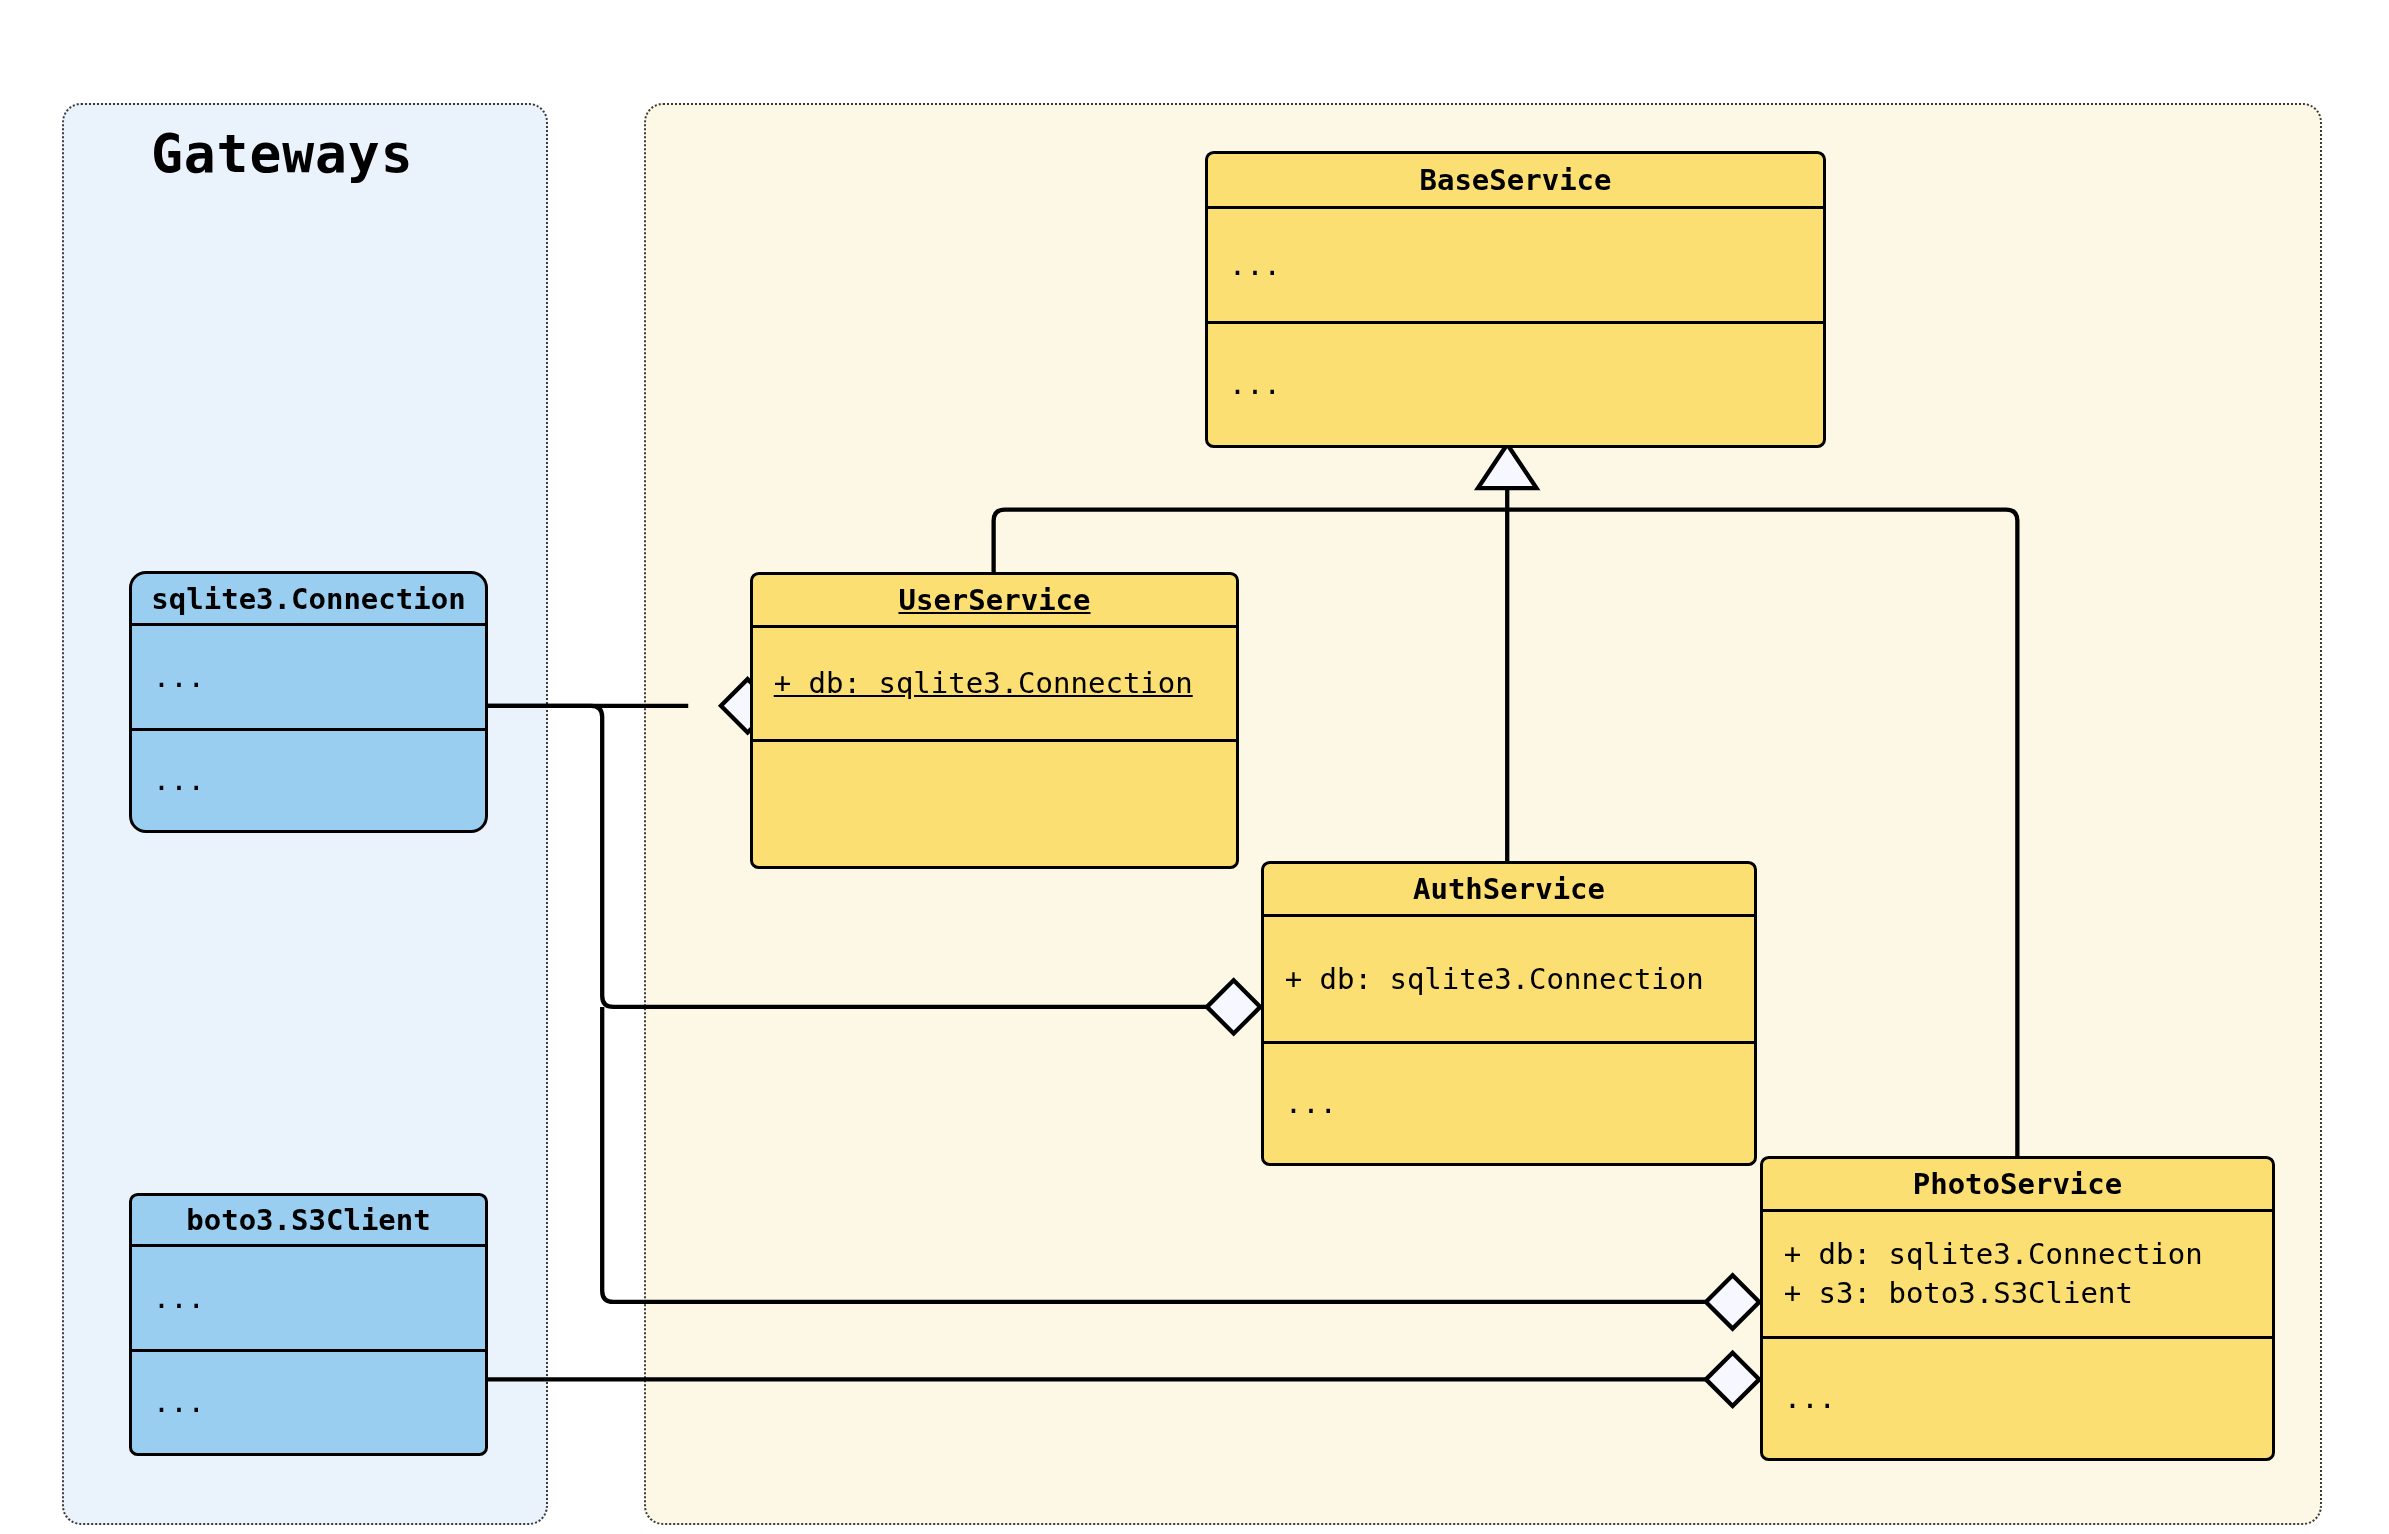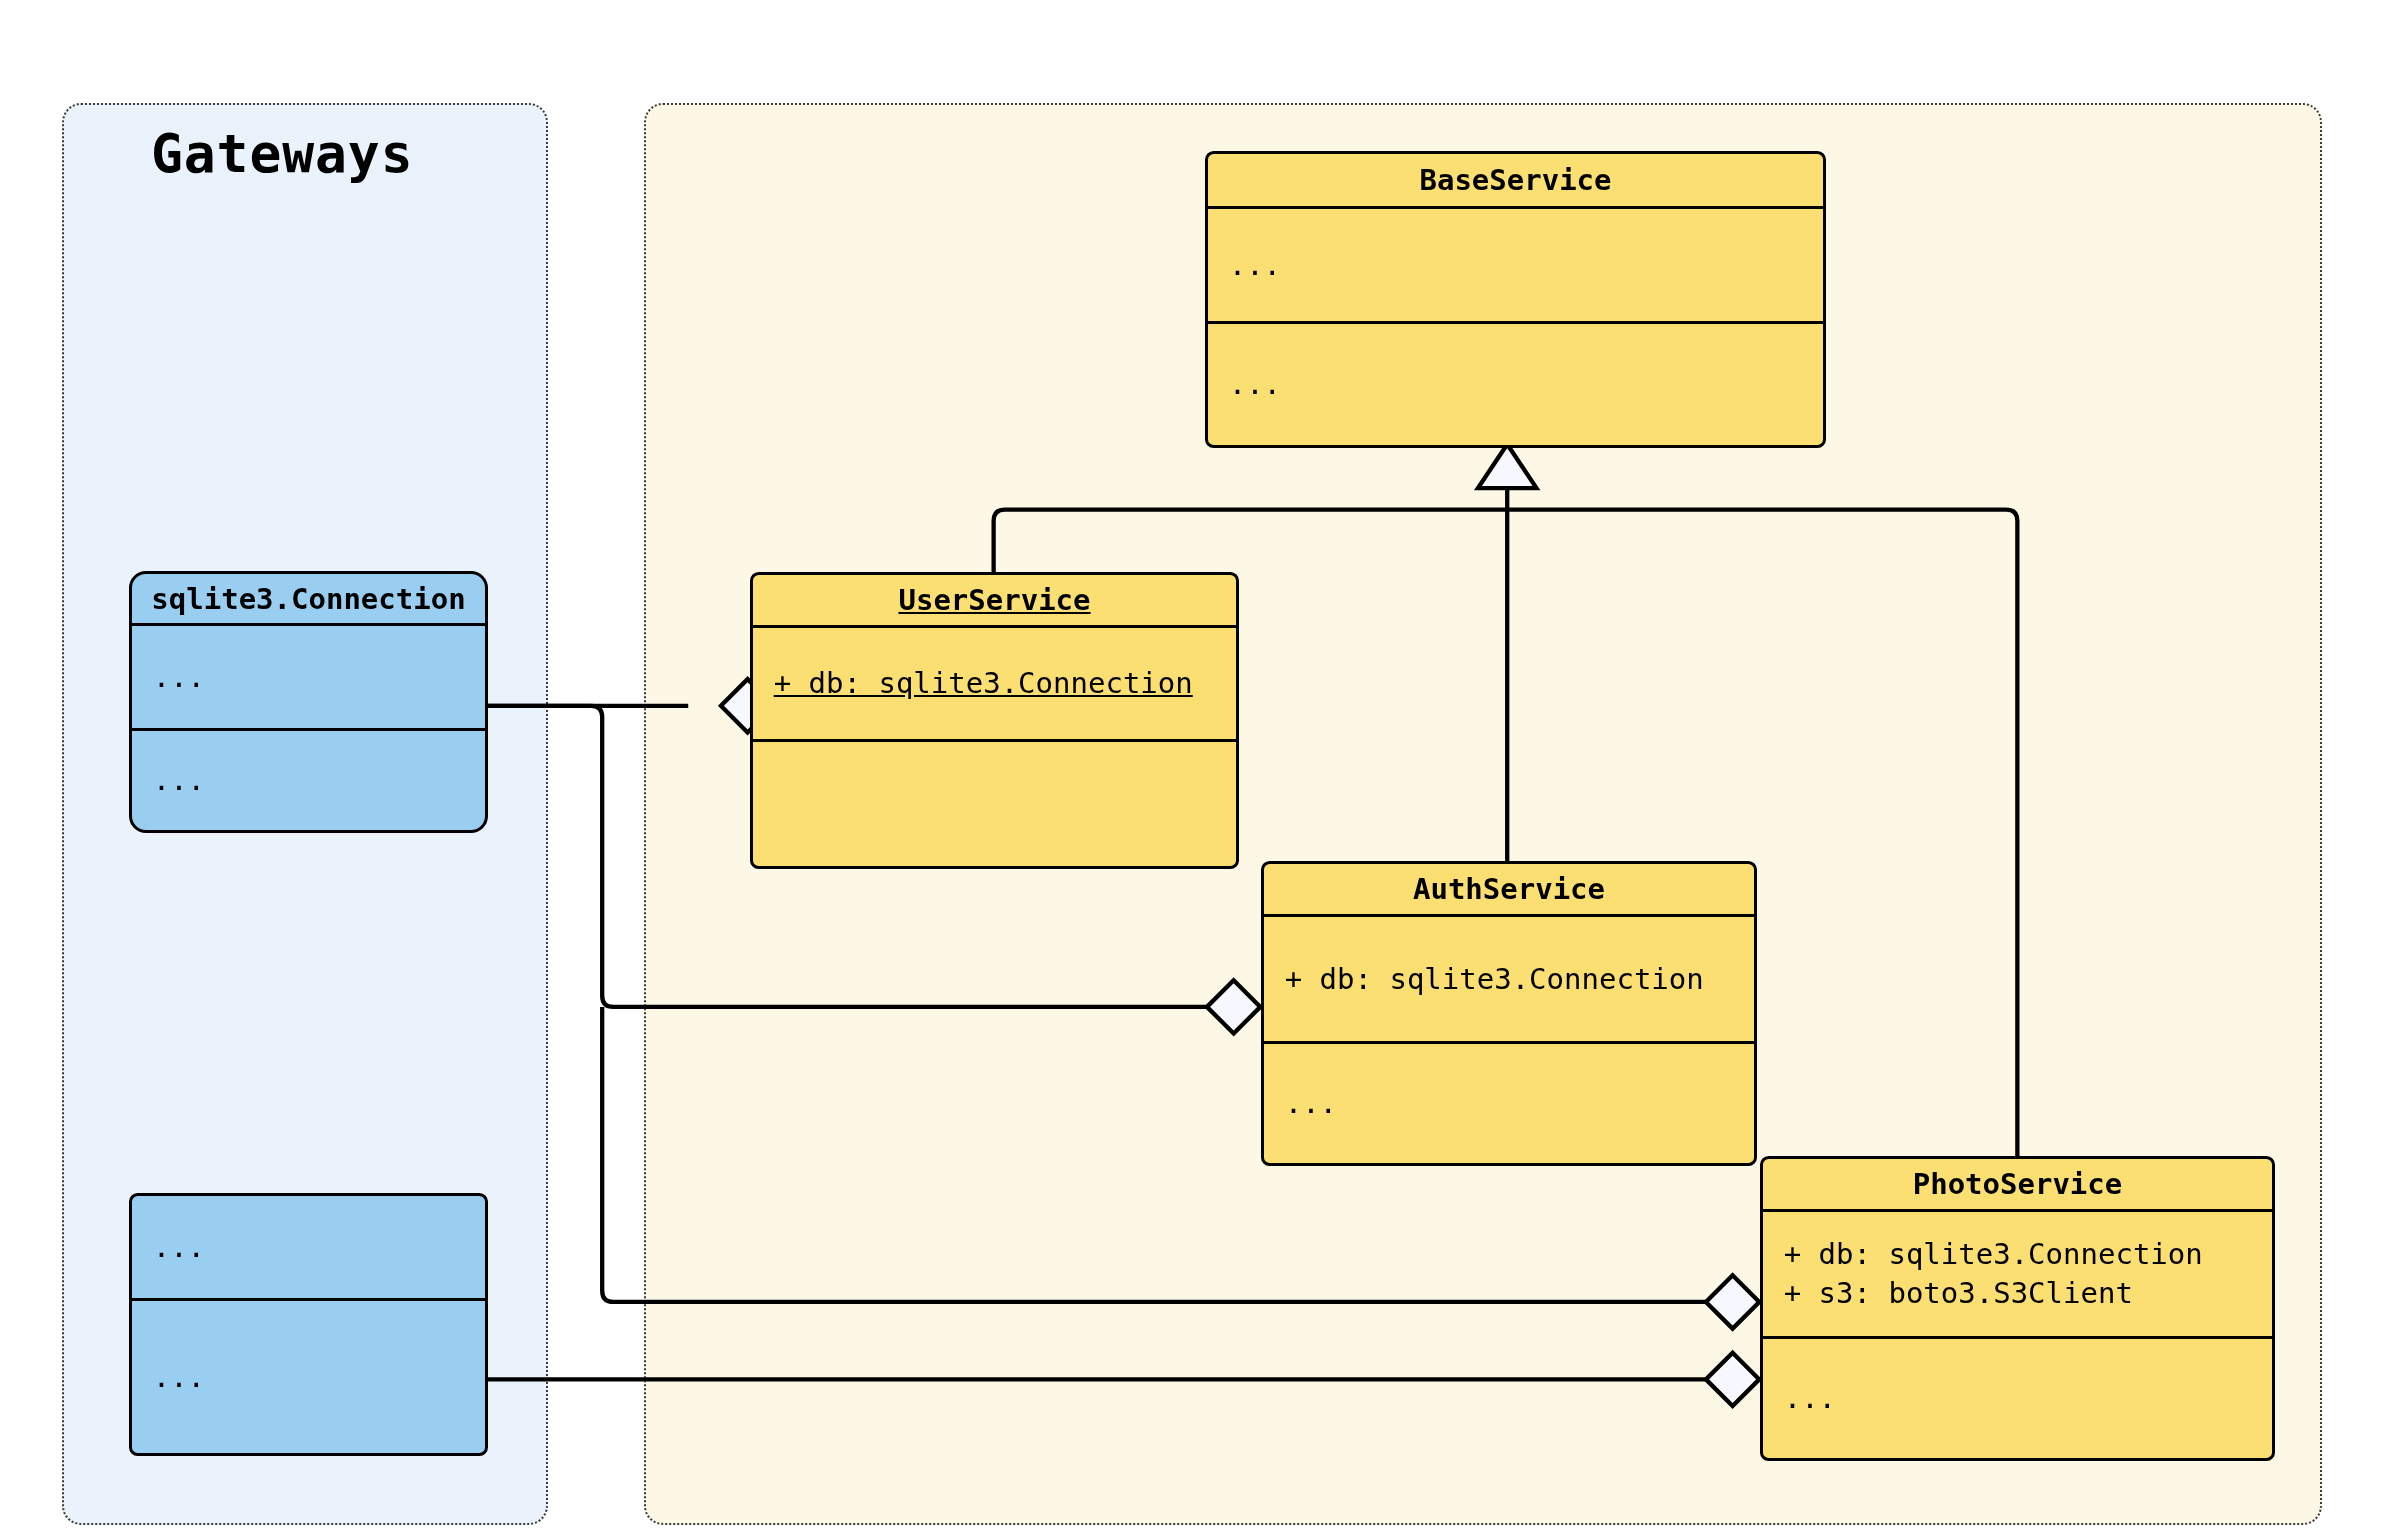--- a/index.html
+++ b/index.html
@@ -129,20 +129,21 @@
     <div class="uml-name" style="height:52px; font-size:29px;">sqlite3.Connection</div>
     <div class="uml-compartment divider" style="height:105px; font-size:29px;">
       <div class="line">...</div>
     </div>
     <div class="uml-compartment" style="flex:1; font-size:29px;">
       <div class="line">...</div>
     </div>
   </div>
 
   <div class="umlbox" style="left:129px; top:1154px; width:359px; height:263px; background:#9ACEF0;">
+    <div class="uml-name" style="height:51px; font-size:29px;">boto3.S3Client</div>
     <div class="uml-compartment divider" style="height:105px; font-size:29px;">
       <div class="line">...</div>
     </div>
     <div class="uml-compartment" style="flex:1; font-size:29px;">
       <div class="line">...</div>
     </div>
   </div>
 
   <div class="umlbox" style="left:1205px; top:112px; width:621px; height:297px; background:#FCDF72;">
     <div class="uml-name" style="height:55px; font-size:29px;">BaseService</div>

